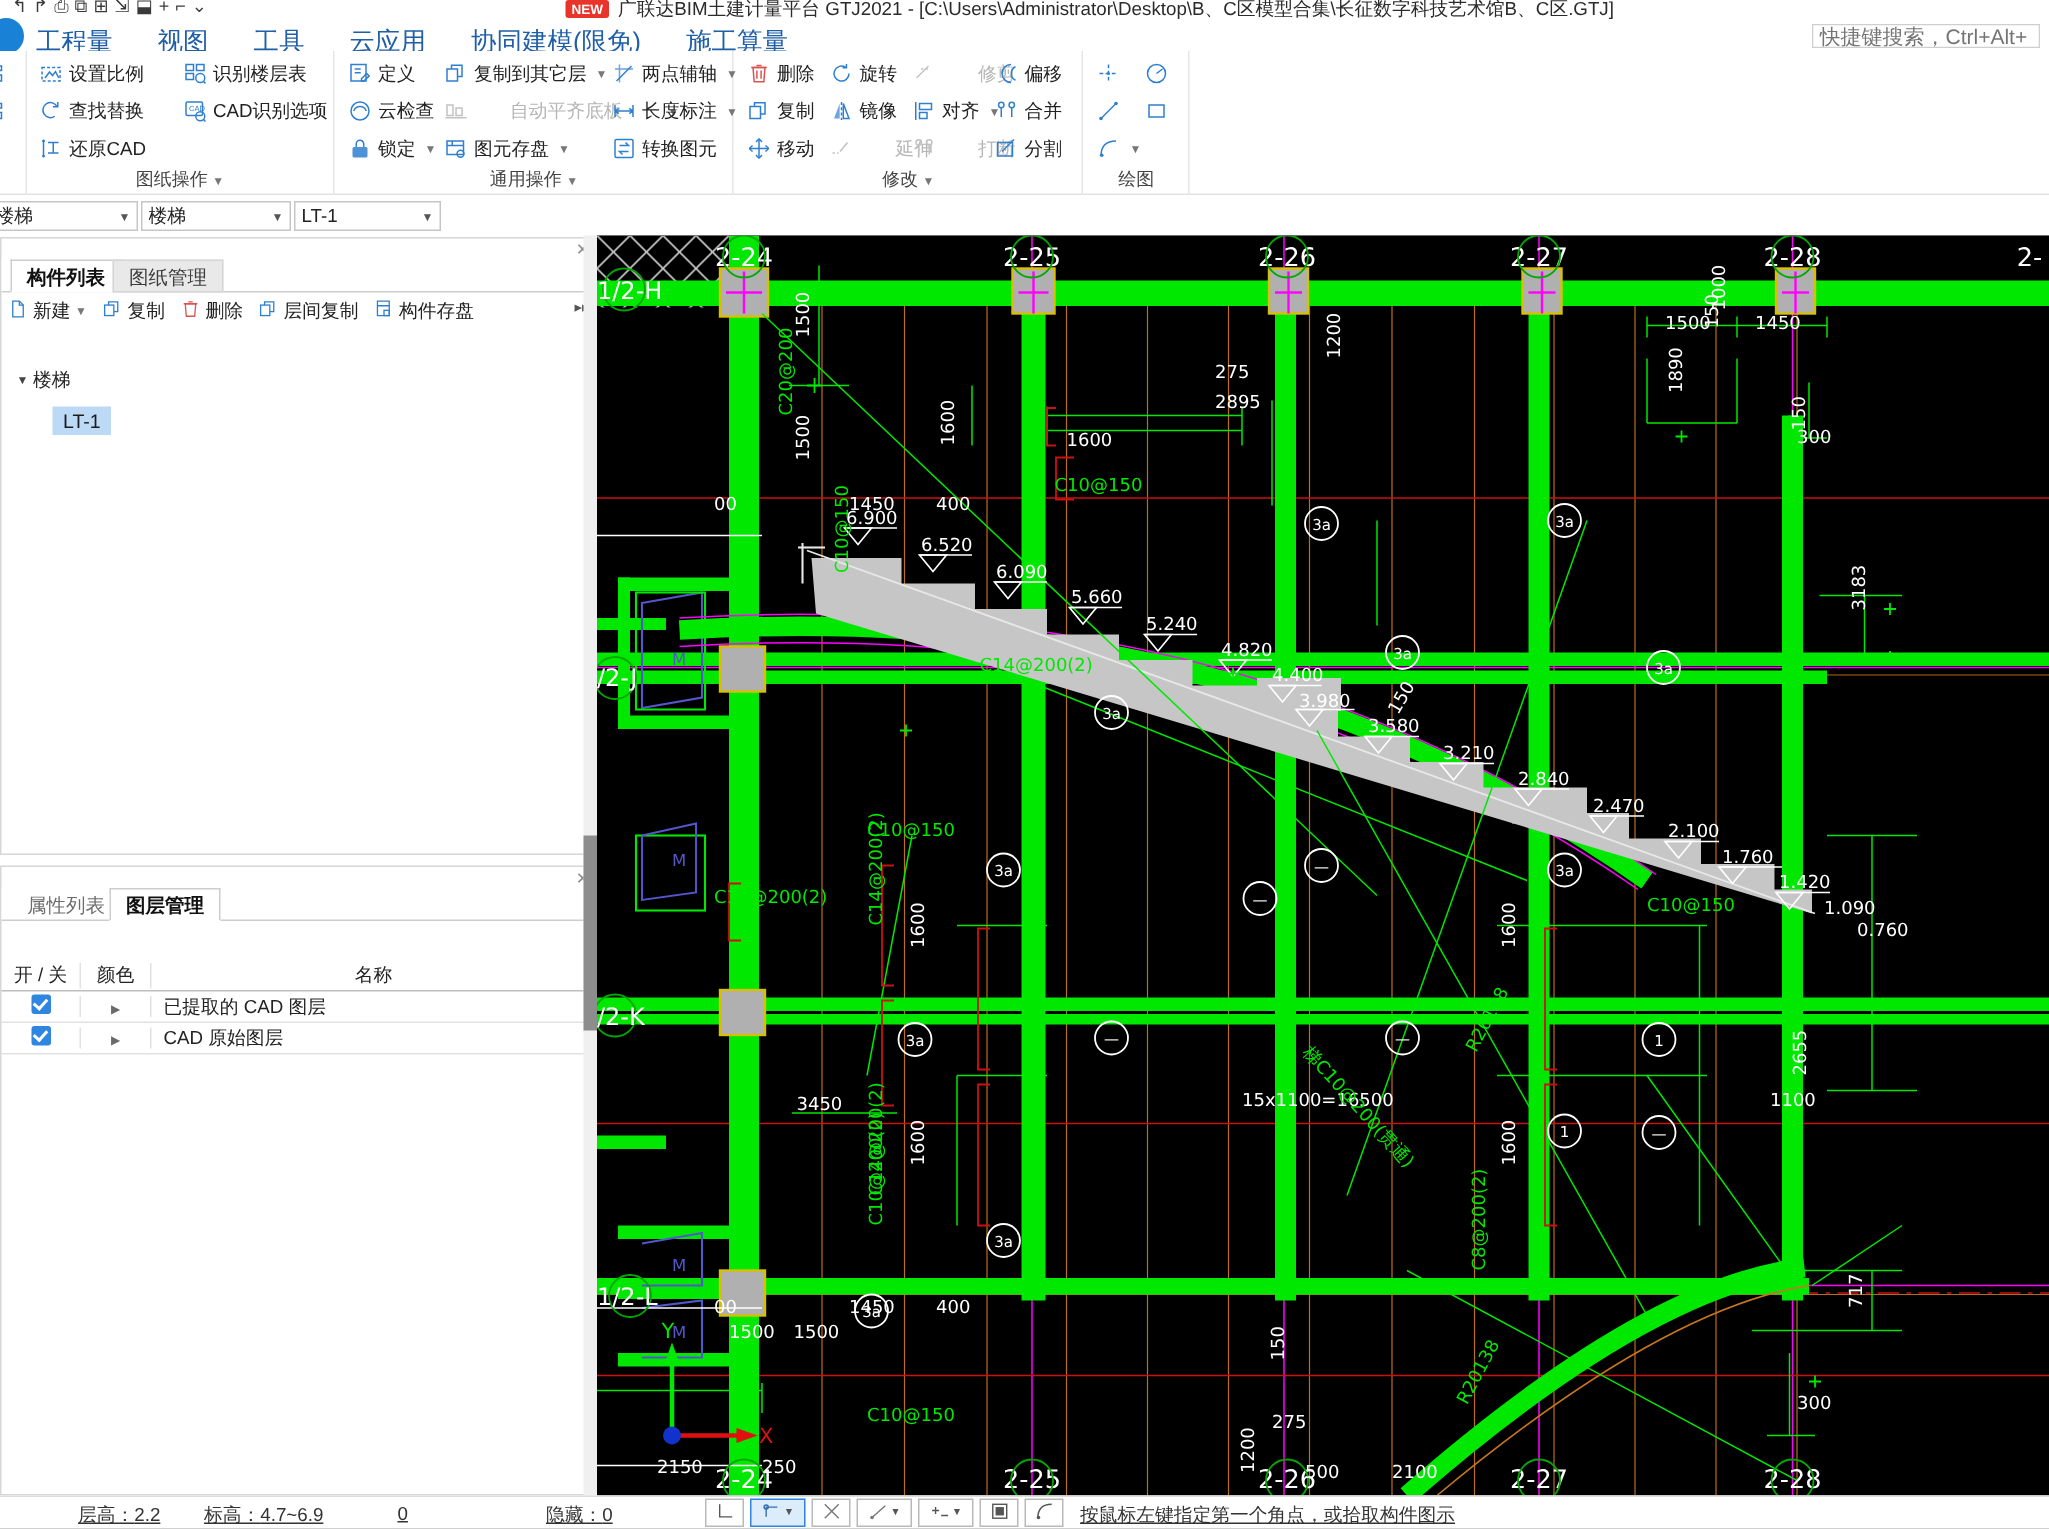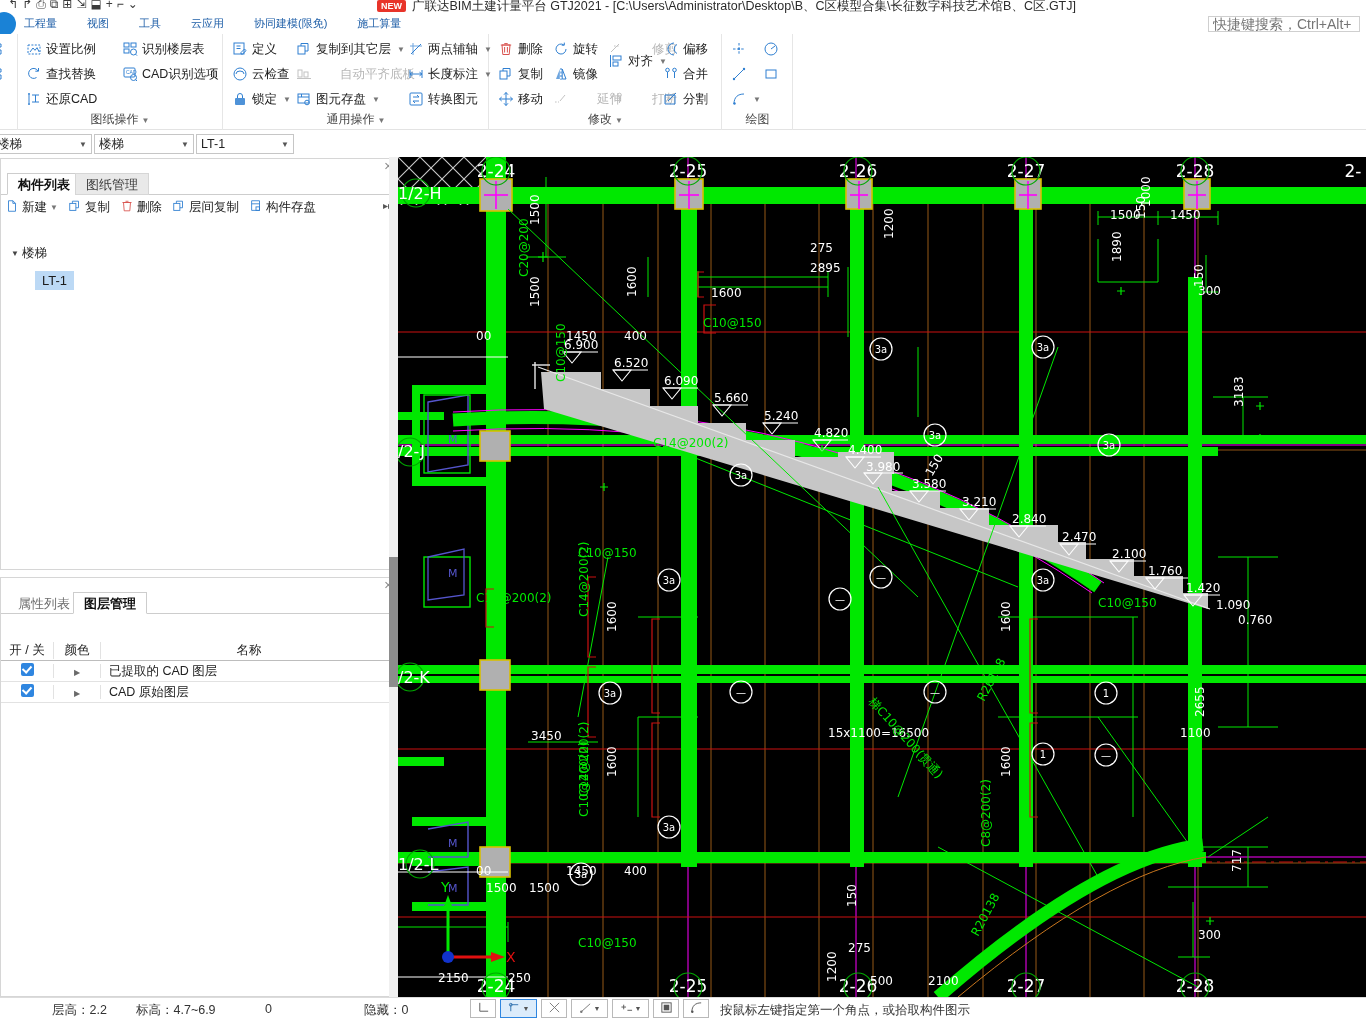--- a/index.html
+++ b/index.html
@@ -34,21 +34,21 @@
   .menubar {
     position: absolute; top: 14px; left: 0; width: 1366px; height: 20px;
     background: #ffffff;
   }
   .logo-circle {
     position: absolute; left: -8px; top: -2px; width: 24px; height: 24px;
     border-radius: 50%; background: #1a82d6;
   }
   .menu-items { position: absolute; left: 20px; top: 2px; display: flex; gap: 22px; }
   .menu-items .mi {
-    font-size: 11px; color: #1f5fa8; cursor: default; padding: 0 4px;
+    font-size: 17px; color: #1f5fa8; cursor: default; padding: 0 4px;
   }
   .search-wrap {
     position: absolute; right: 6px; top: 2px; width: 152px; height: 16px;
     border: 1px solid #cfcfcf; background: #fff;
   }
   .search-wrap input {
     width: 100%; height: 100%; border: 0; outline: none;
     font-size: 14px; color: #8b8b8b; padding-left: 4px;
     font-family: "Liberation Sans", sans-serif;
   }
@@ -182,21 +182,21 @@
   .vscroll .thumb {
     position:absolute; left:0; top: 400px; width: 9px; height: 130px; background:#8d8d8d;
   }
 
   
   .statusbar {
     position: absolute; left: 0; bottom: 0; width: 1366px; height: 22px;
     background: #fff; border-top: 1px solid #dcdcdc;
     font-size: 12.5px; color: #333;
   }
-  .sb-item { position: absolute; top: 4px; white-space: nowrap; }
+  .sb-item { position: absolute; top: 4px; white-space: nowrap; text-decoration: underline; }
   .sb-btn {
     position: absolute; top: 1px; height: 19px; min-width: 24px;
     border: 1px solid #b9b9b9; background: #fff;
     display: flex; align-items: center; justify-content: center; gap: 2px;
     padding: 0 3px;
   }
   .sb-btn.sel { border: 1px solid #2f86e0; background: #dcecfb; }
   .sb-btn .caret { font-size: 7px; color:#555; }
 </style>
 </head>
@@ -449,21 +449,21 @@
       <div class="ritem" style="left:63px; top:29px;">
         <span class="ico">
             <svg viewBox="0 0 16 16">
               <path d="M8 2v12" stroke="currentColor" stroke-dasharray="2 1.5"></path>
               <path d="M6.8 13L3 13 6.8 3z" fill="currentColor" opacity=".7"></path>
               <path d="M9.2 13L13 13 9.2 3z" fill="none" stroke="currentColor"></path>
             </svg>
           </span>
         <span>镜像</span>
       </div>
-      <div class="ritem" style="left:118px; top:16px;">
+      <div class="ritem" style="left:118px; top:29px;">
         <span class="ico">
             <svg viewBox="0 0 16 16">
               <path d="M2.5 2v12" stroke="currentColor"></path>
               <rect x="5" y="3" width="8" height="4" fill="none" stroke="currentColor"></rect>
               <rect x="5" y="9" width="5" height="4" fill="none" stroke="currentColor"></rect>
             </svg>
           </span>
         <span>对齐</span>
         <span class="caret">▼</span>
       </div>

